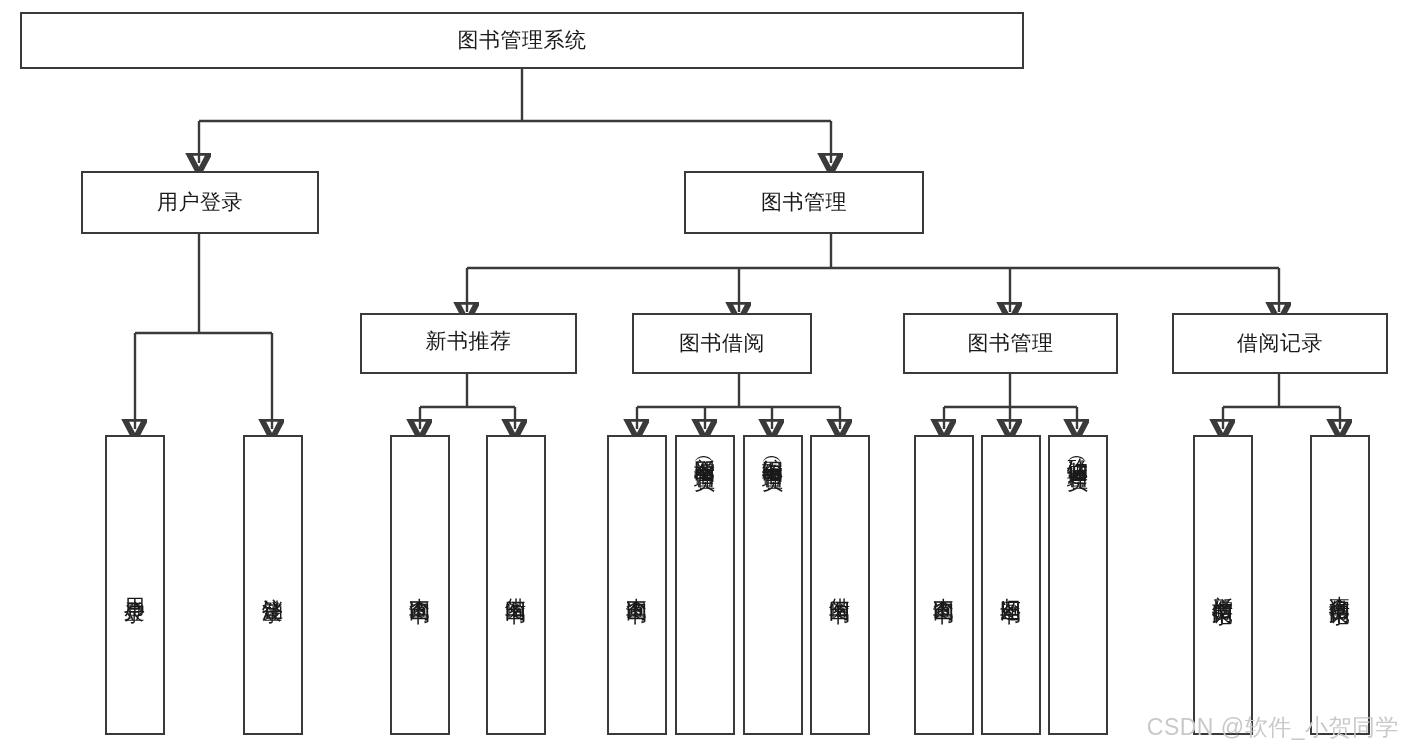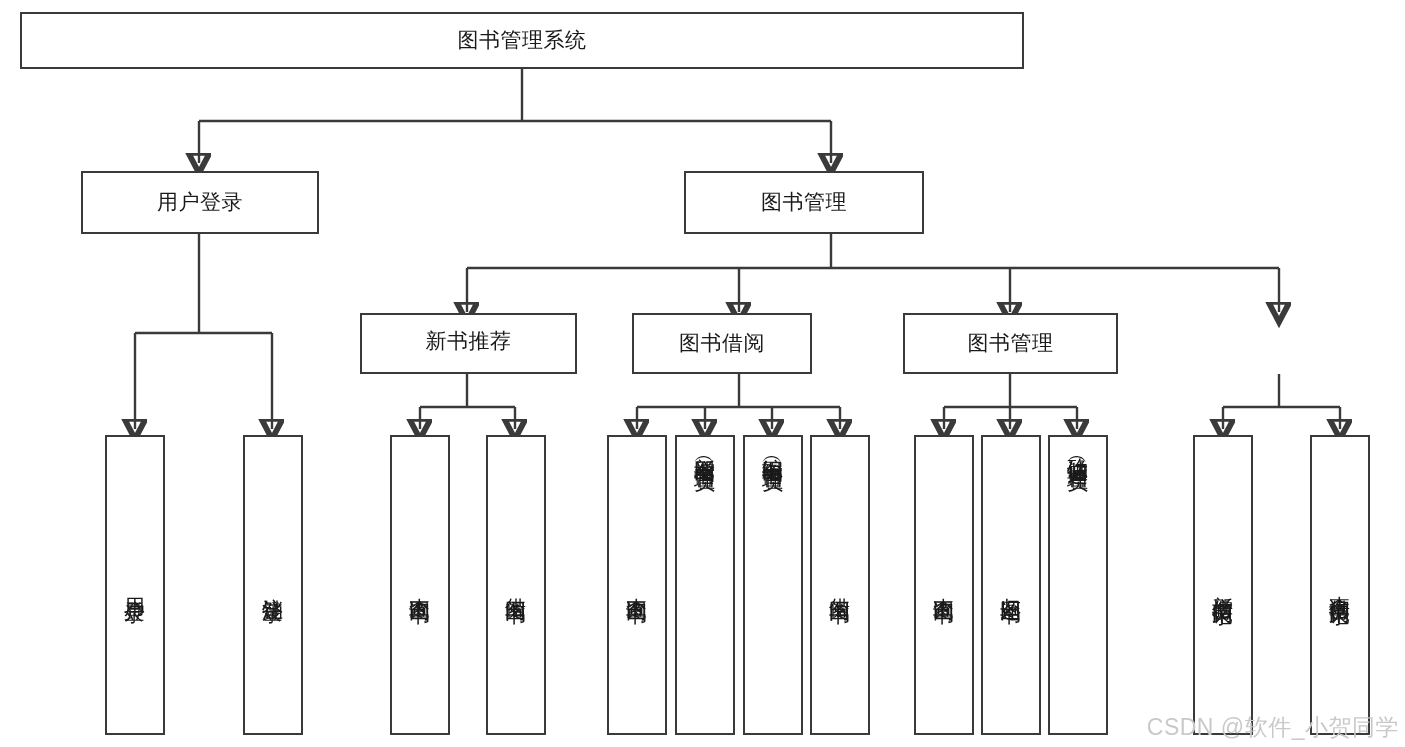--- a/index.html
+++ b/index.html
@@ -142,20 +142,23 @@
   </div>
 
   <div class="node" style="left:632px; top:313px; width:180px; height:61px;">
     <span class="node-label">图书借阅</span>
   </div>
 
   <div class="node" style="left:903px; top:313px; width:215px; height:61px;">
     <span class="node-label">图书管理</span>
   </div>
 
+  <div class="node" style="left:1172px; top:313px; width:216px; height:61px;">
+    <span class="node-label">借阅记录</span>
+  </div>
 
   <div class="node vertical centered" style="left:105px; top:435px; width:60px; height:300px;">
     <span class="node-label">用户登录</span>
   </div>
 
   <div class="node vertical centered" style="left:243px; top:435px; width:60px; height:300px;">
     <span class="node-label">注销登录</span>
   </div>
 
   <div class="node vertical centered" style="left:390px; top:435px; width:60px; height:300px;">

